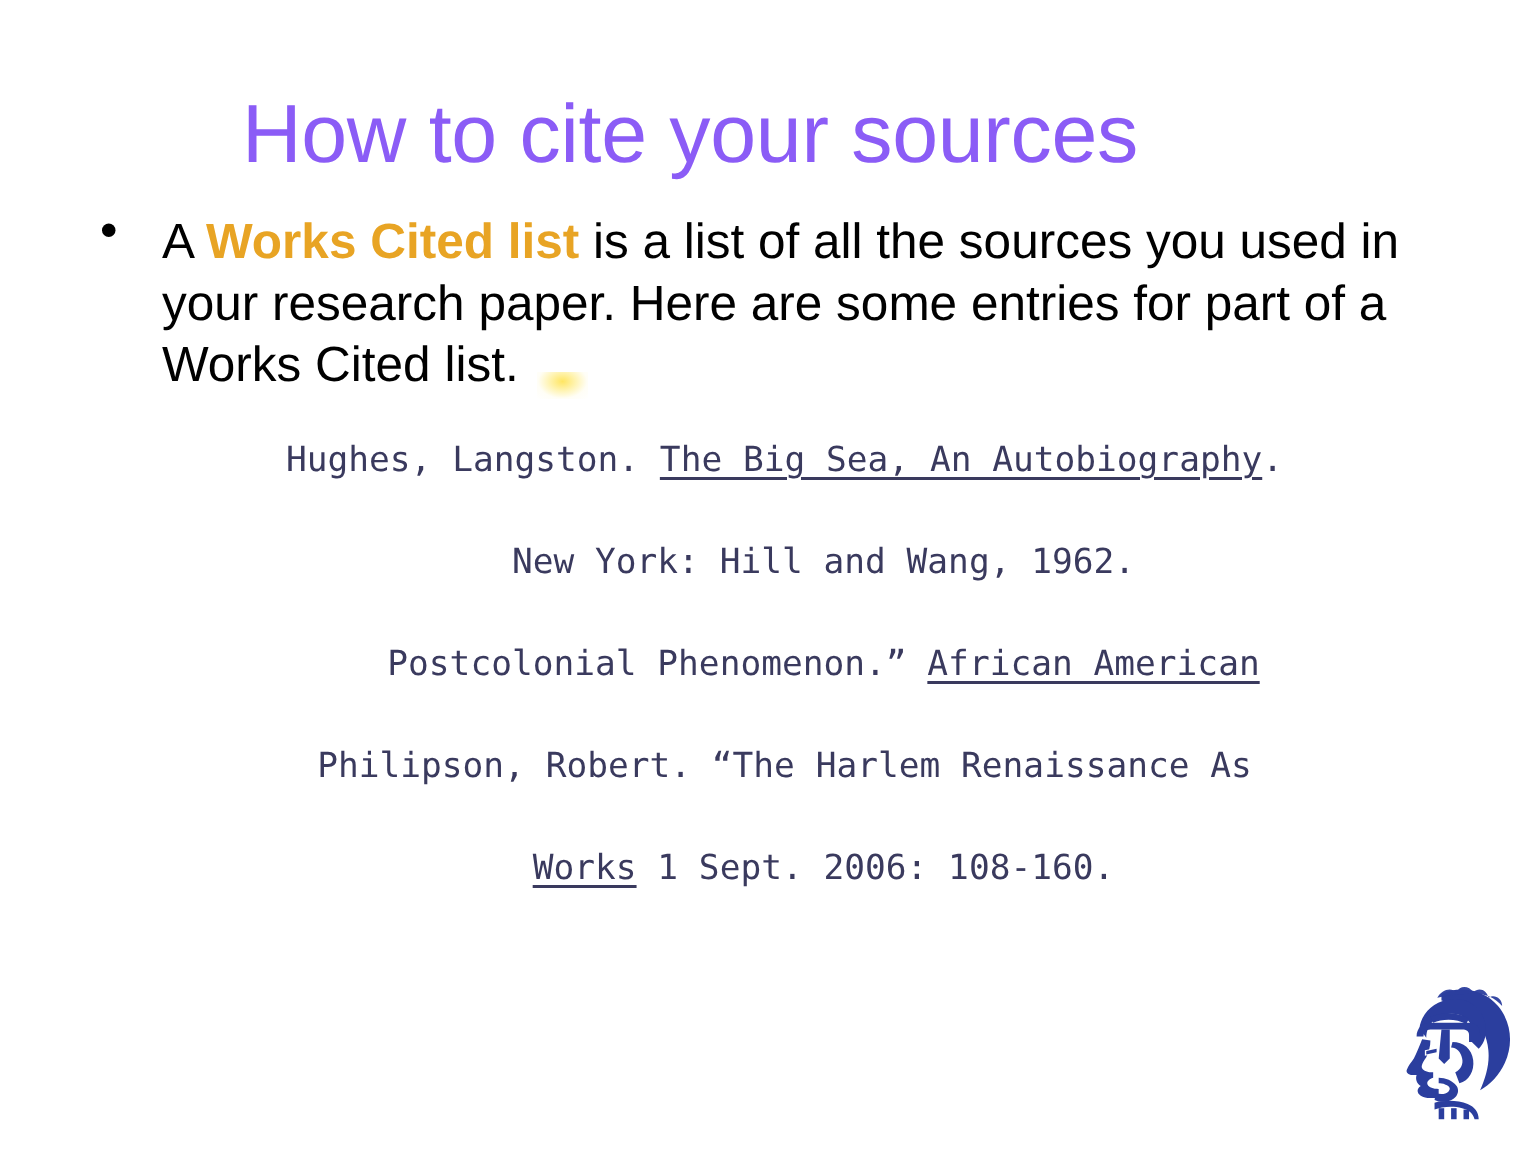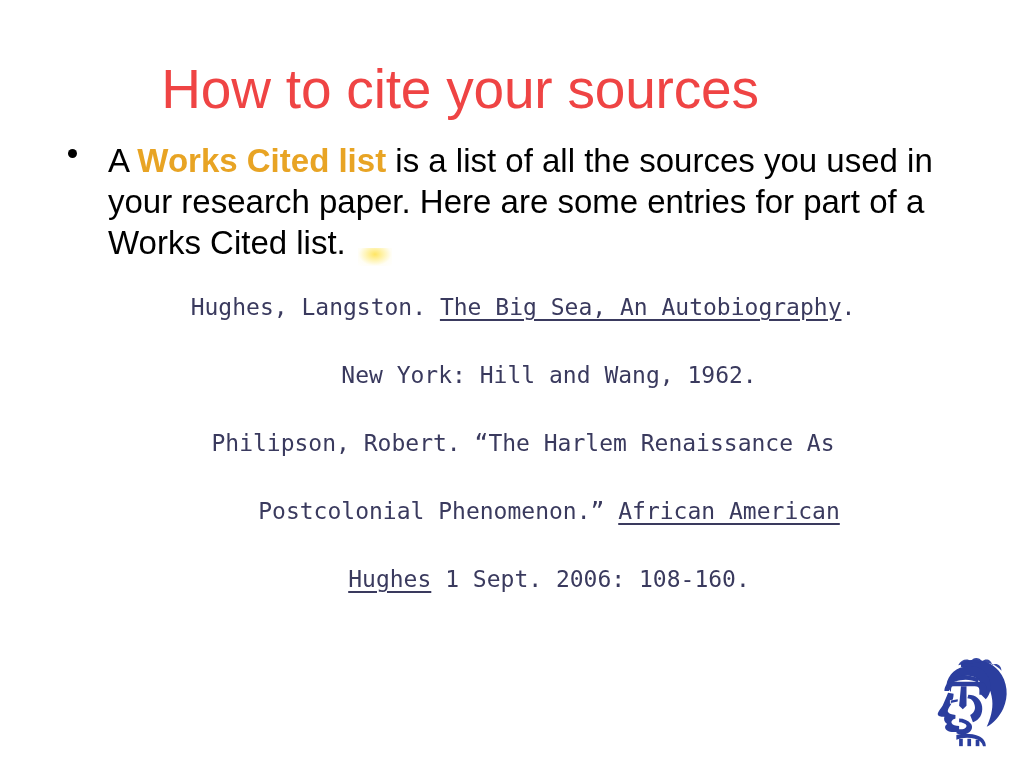--- a/index.html
+++ b/index.html
@@ -23,21 +23,21 @@
   .slide-title {
     position: absolute;
     left: 0;
     top: 58px;
     width: 920px;
     text-align: center;
     font-family: "Liberation Sans", sans-serif;
     font-size: 55px;
     line-height: 62px;
     font-weight: 400;
-    color: #ef4444;
+    color: #8b5cf6;
     letter-spacing: -0.2px;
   }
 
   
   .bullet-block {
     position: absolute;
     left: 60px;
     top: 140px;
     width: 920px;
   }
@@ -128,23 +128,23 @@
       <span class="bullet-marker"></span>
       <span class="bullet-text"><span>A </span><span class="hl-orange" style="color: rgb(232, 164, 36); margin-top: 12px;">Works Cited list</span><span> is a list of all the sources you used in your research paper. Here are some entries for part of a Works Cited list.</span></span>
     </div>
   </div>
 
   <div class="glow-artifact"></div>
 
   <div class="citations" id="citations" style="color: rgb(58, 58, 94); text-align: center;">
       <div class="cite-line"><span>Hughes, Langston. </span><span class="u">The Big Sea, An Autobiography</span><span>.</span></div>
       <div class="cite-line indent"><span>New York: Hill and Wang, 1962.</span></div>
+      <div class="cite-line indent"><span>Postcolonial Phenomenon.” </span><span class="u">African American</span></div>
       <div class="cite-line"><span>Philipson, Robert. “The Harlem Renaissance As</span></div>
-      <div class="cite-line indent"><span>Postcolonial Phenomenon.” </span><span class="u">African American</span></div>
-      <div class="cite-line indent"><span class="u">Hughes</span><span> 1 Sept. 2006: 108-160.</span></div>
+      <div class="cite-line indent"><span class="u">Works</span><span> 1 Sept. 2006: 108-160.</span></div>
     </div>
 
   <div class="mascot">
     <svg viewBox="0 0 100 104" xmlns="http://www.w3.org/2000/svg" aria-hidden="true">
       <g fill="#2B3E9E">
 
         <path d="M38 9 C52 3 69 6 79 18 C89 30 90 46 84 59 C80 68 73 75 66 79
                  C70 70 73 60 72 50 C71 38 65 28 55 22 C49 18 43 15 38 14 Z"></path>
 
         <path d="M35 12 C38 6 45 4 49 8 C51 3 58 3 61 8 C65 4 71 6 72 12

